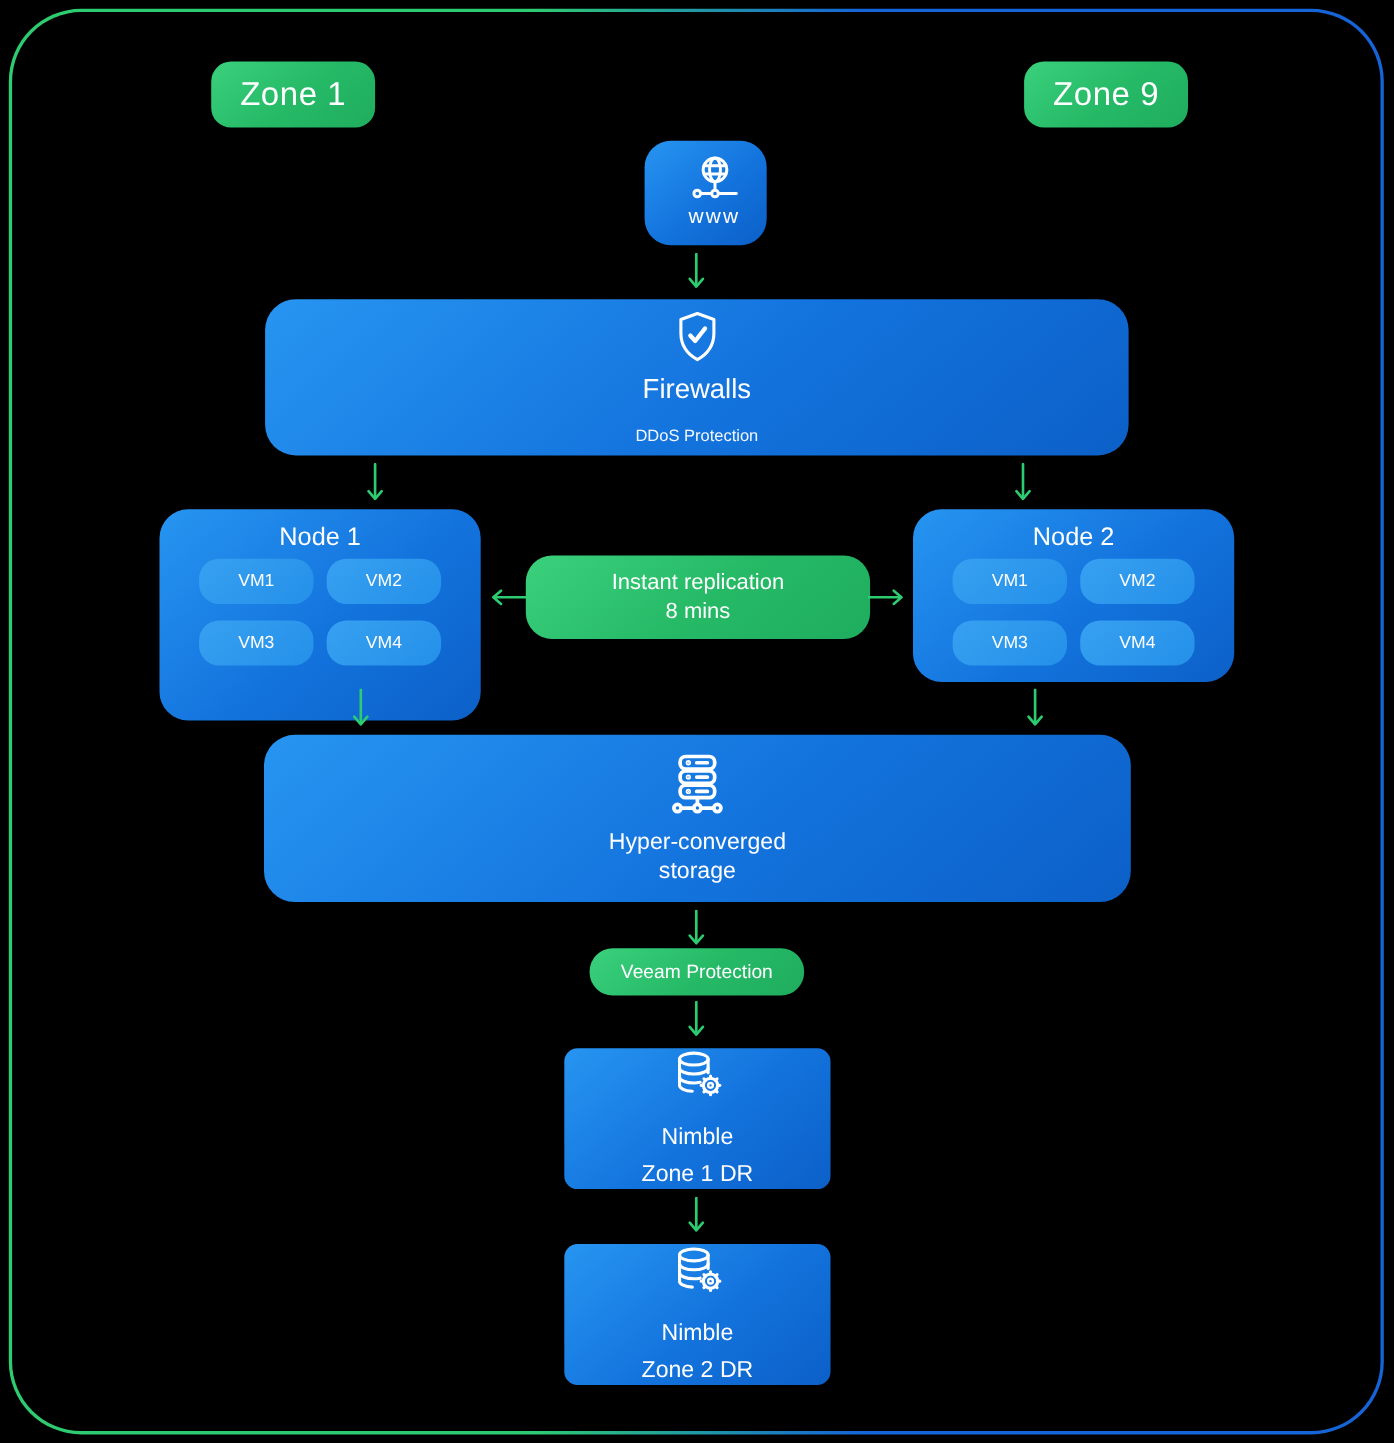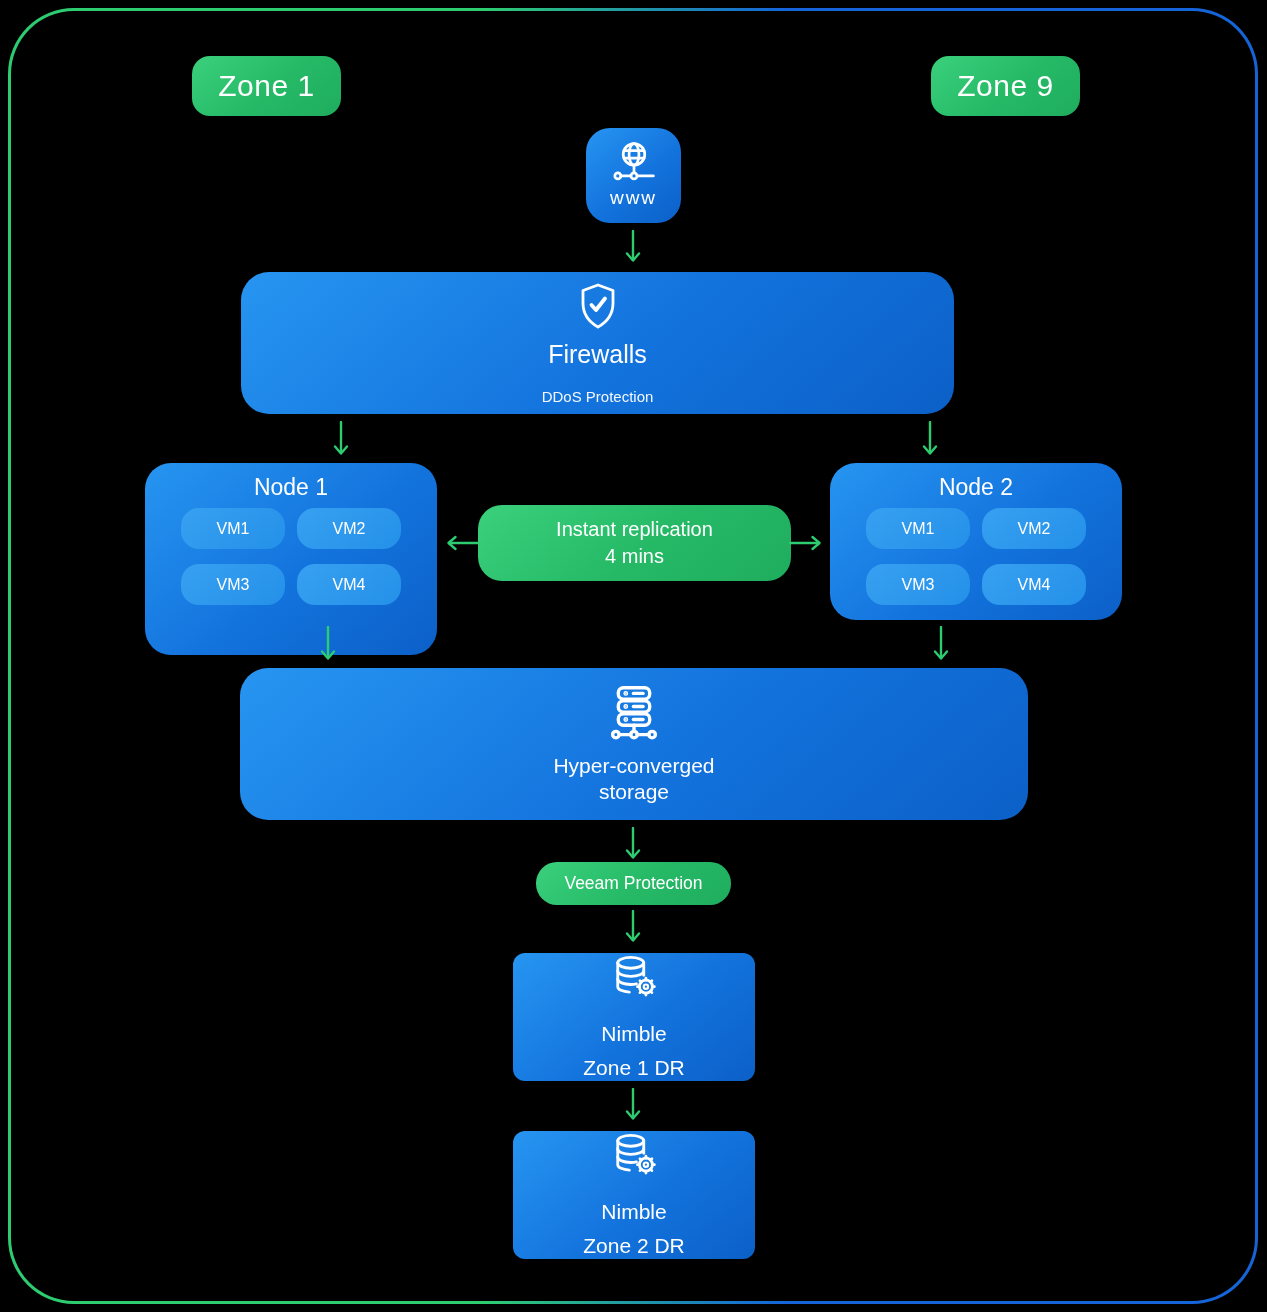--- a/index.html
+++ b/index.html
@@ -34,20 +34,21 @@
   .pill {
     display: flex; align-items: center; justify-content: center;
     text-align: left;
   }
   .zone-pill { border-radius: 18px; font-size: 30px; letter-spacing: .5px; }
 
   .www-box {
     border-radius: 24px;
     display: flex; flex-direction: column; align-items: center; justify-content: center;
     gap: 2px;
+    padding-left: 16px;
   }
   .www-label { font-size: 19px; letter-spacing: 2px; margin-top: 1px; }
 
   .wide-box {
     border-radius: 28px;
     display: flex; flex-direction: column; align-items: center; justify-content: center;
     text-align: center;
   }
   .fw-title { font-size: 25px; margin-top: 10px; }
   .fw-sub { font-size: 15px; margin-top: 19px; opacity: .95; }
@@ -120,21 +121,21 @@
     <span class="www-label">www</span>
   </div>
 
   <div class="abs arrow" style="left:625px; top:230px;">
     <svg width="16" height="36" viewBox="0 0 16 36" fill="none" stroke="#2ecc71" stroke-width="2.4" stroke-linecap="round" stroke-linejoin="round">
       <path d="M8 1 V29"></path>
         <path d="M2 23.5 L8 30.5 L14 23.5"></path>
     </svg>
   </div>
 
-  <div class="abs wide-box blue-grad" style="left:241px; top:272px; width:713px; height:142px;">
+  <div class="abs wide-box blue-grad" style="left:241px; top:272px; width:785px; height:142px;">
     <span class="icon">
       <svg width="44" height="48" viewBox="0 0 44 48" fill="none" stroke="#fff" stroke-linejoin="round" stroke-linecap="round">
         <path d="M22 3 L37 8.5 V21 C37 32.5 31 40 22 45 C13 40 7 32.5 7 21 V8.5 Z" stroke-width="2.8"></path>
         <path d="M15.5 23 L20 28 L29 16.5" stroke-width="3.8"></path>
       </svg>
     </span>
     <div class="fw-title">Firewalls</div>
     <div class="fw-sub">DDoS Protection</div>
   </div>
 
@@ -172,21 +173,21 @@
   </div>
 
   <div class="abs arrow" style="left:443px; top:535px;">
     <svg width="36" height="16" viewBox="0 0 36 16" fill="none" stroke="#2ecc71" stroke-width="2.4" stroke-linecap="round" stroke-linejoin="round">
       <path d="M35 8 H6"></path>
         <path d="M12.5 2 L5.5 8 L12.5 14"></path>
     </svg>
   </div>
   <div class="abs pill green-grad repl-pill" style="left:478px; top:505px; width:313px; height:76px;">
     <div>Instant replication</div>
-    <div>4 mins</div>
+    <div>8 mins</div>
   </div>
   <div class="abs arrow" style="left:789px; top:535px;">
     <svg width="36" height="16" viewBox="0 0 36 16" fill="none" stroke="#2ecc71" stroke-width="2.4" stroke-linecap="round" stroke-linejoin="round">
       <path d="M1 8 H30"></path>
         <path d="M23.5 2 L30.5 8 L23.5 14"></path>
     </svg>
   </div>
 
   <div class="abs arrow" style="left:320px; top:626px;">
     <svg width="16" height="38" viewBox="0 0 16 38" fill="none" stroke="#2ecc71" stroke-width="2.4" stroke-linecap="round" stroke-linejoin="round">

